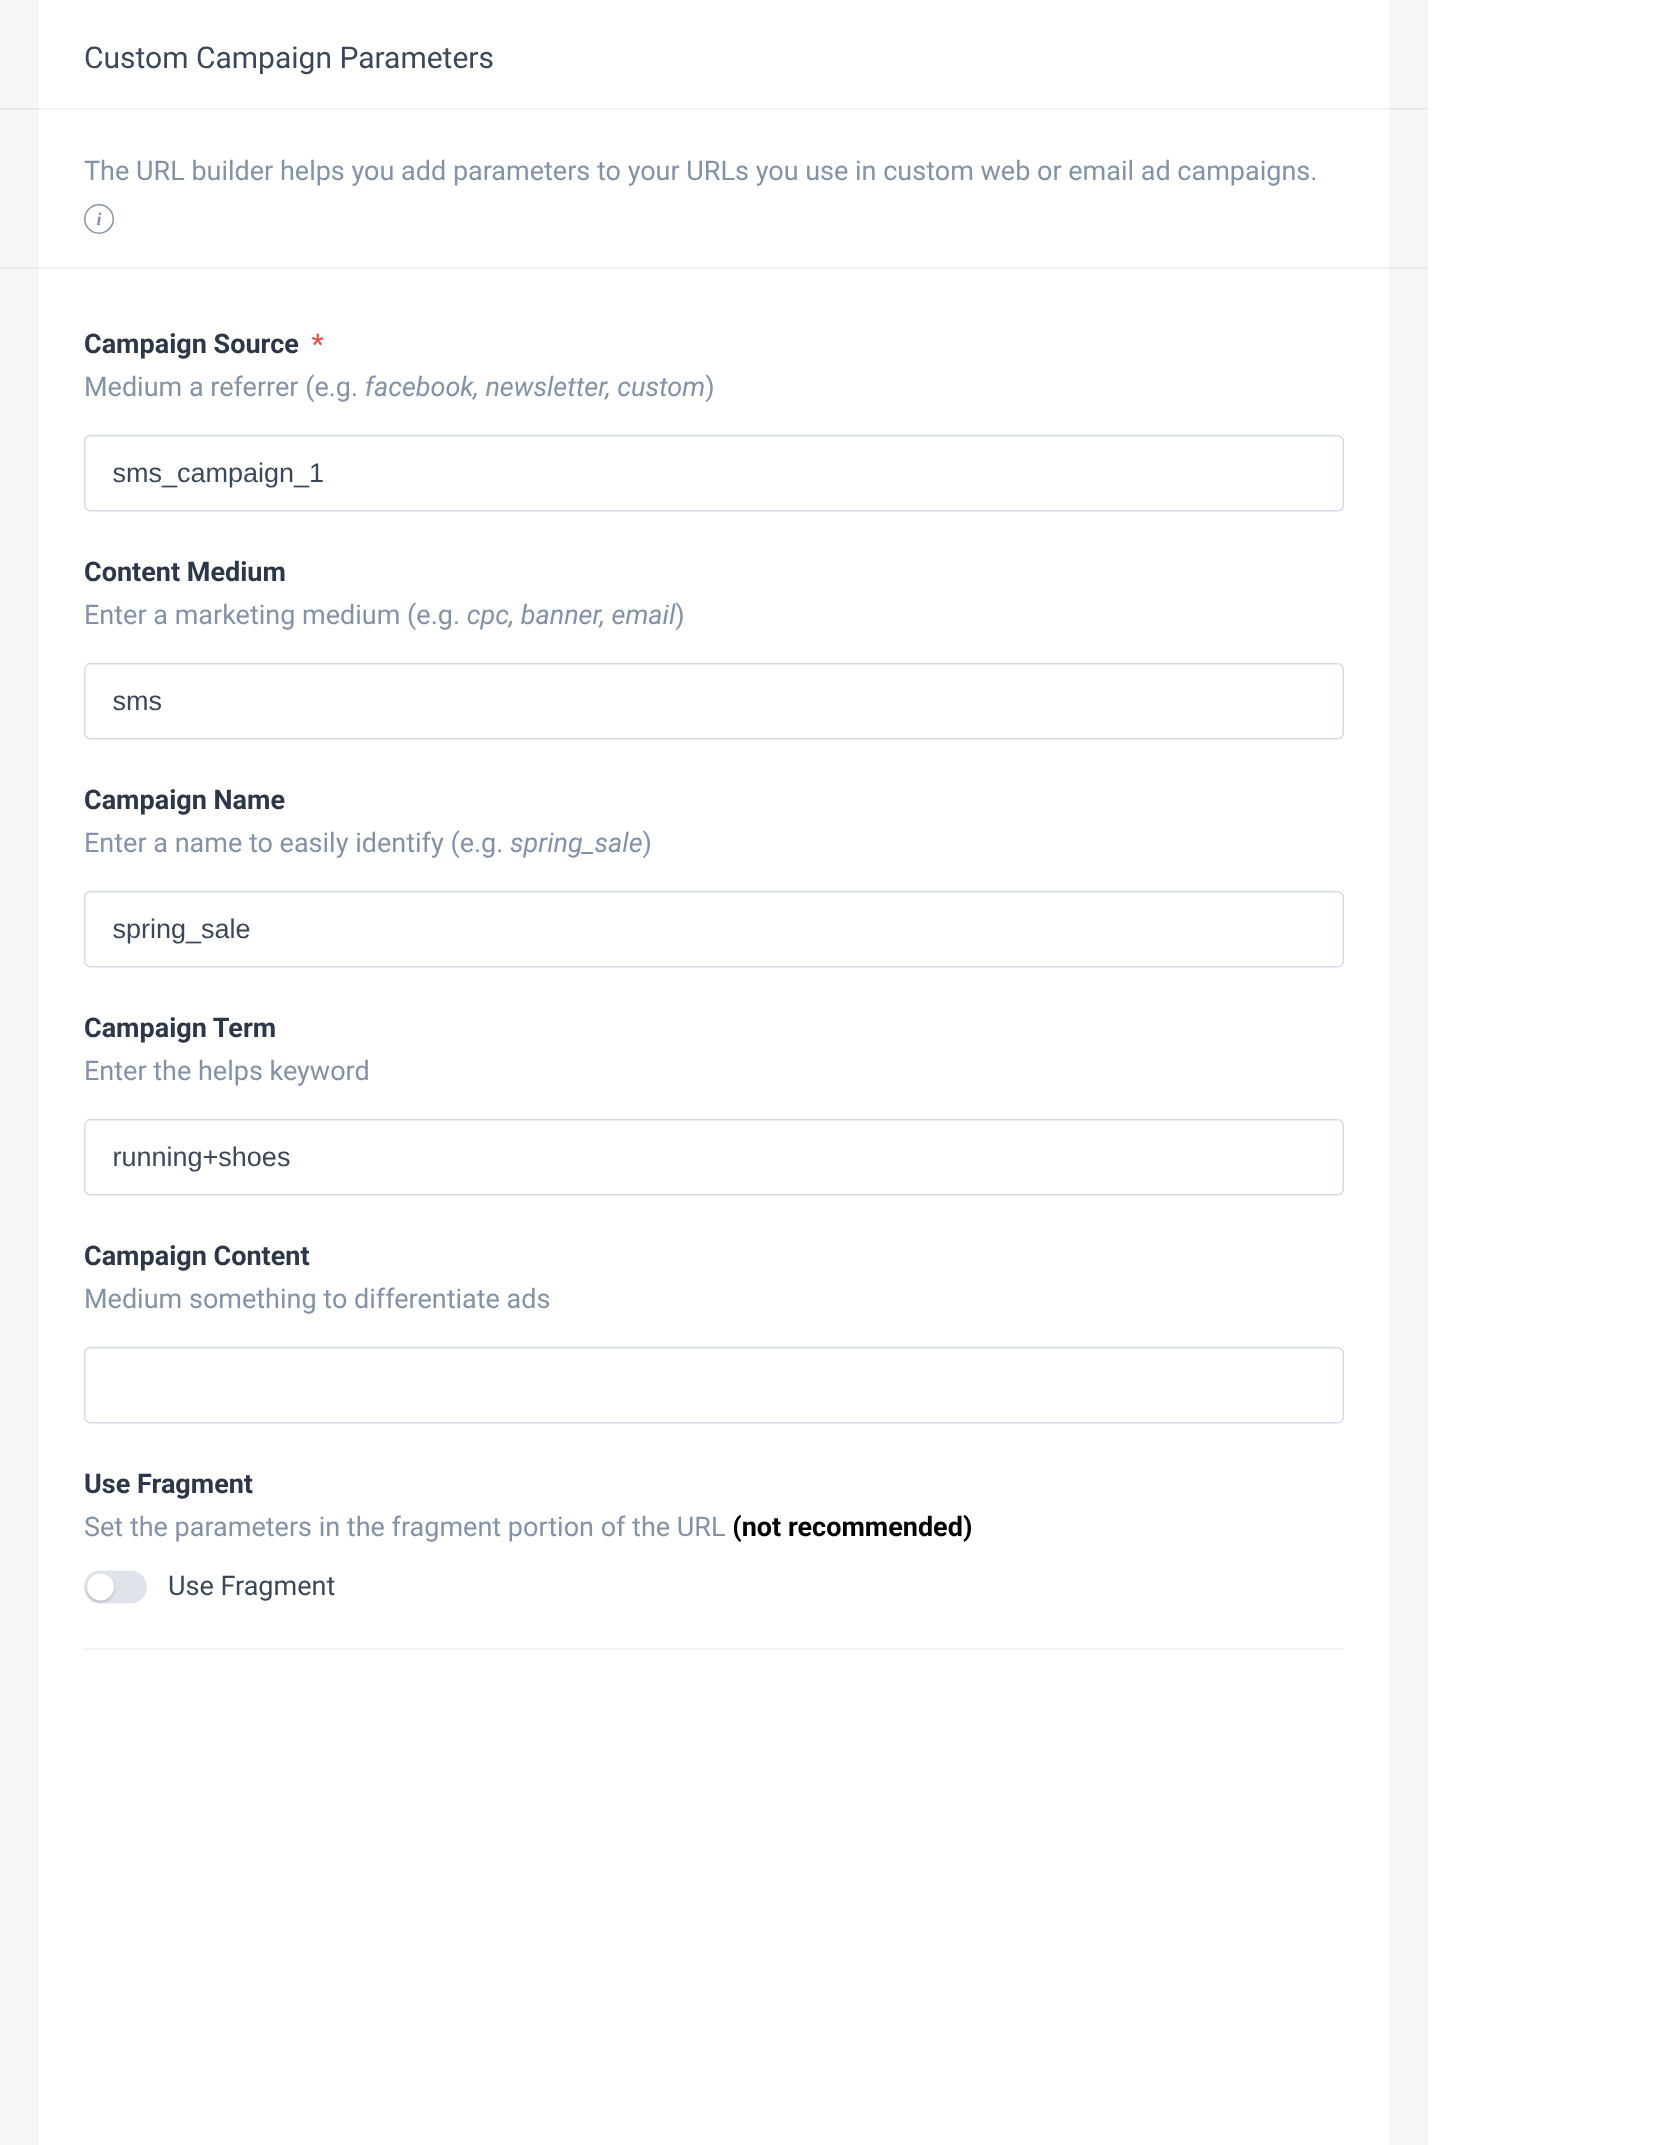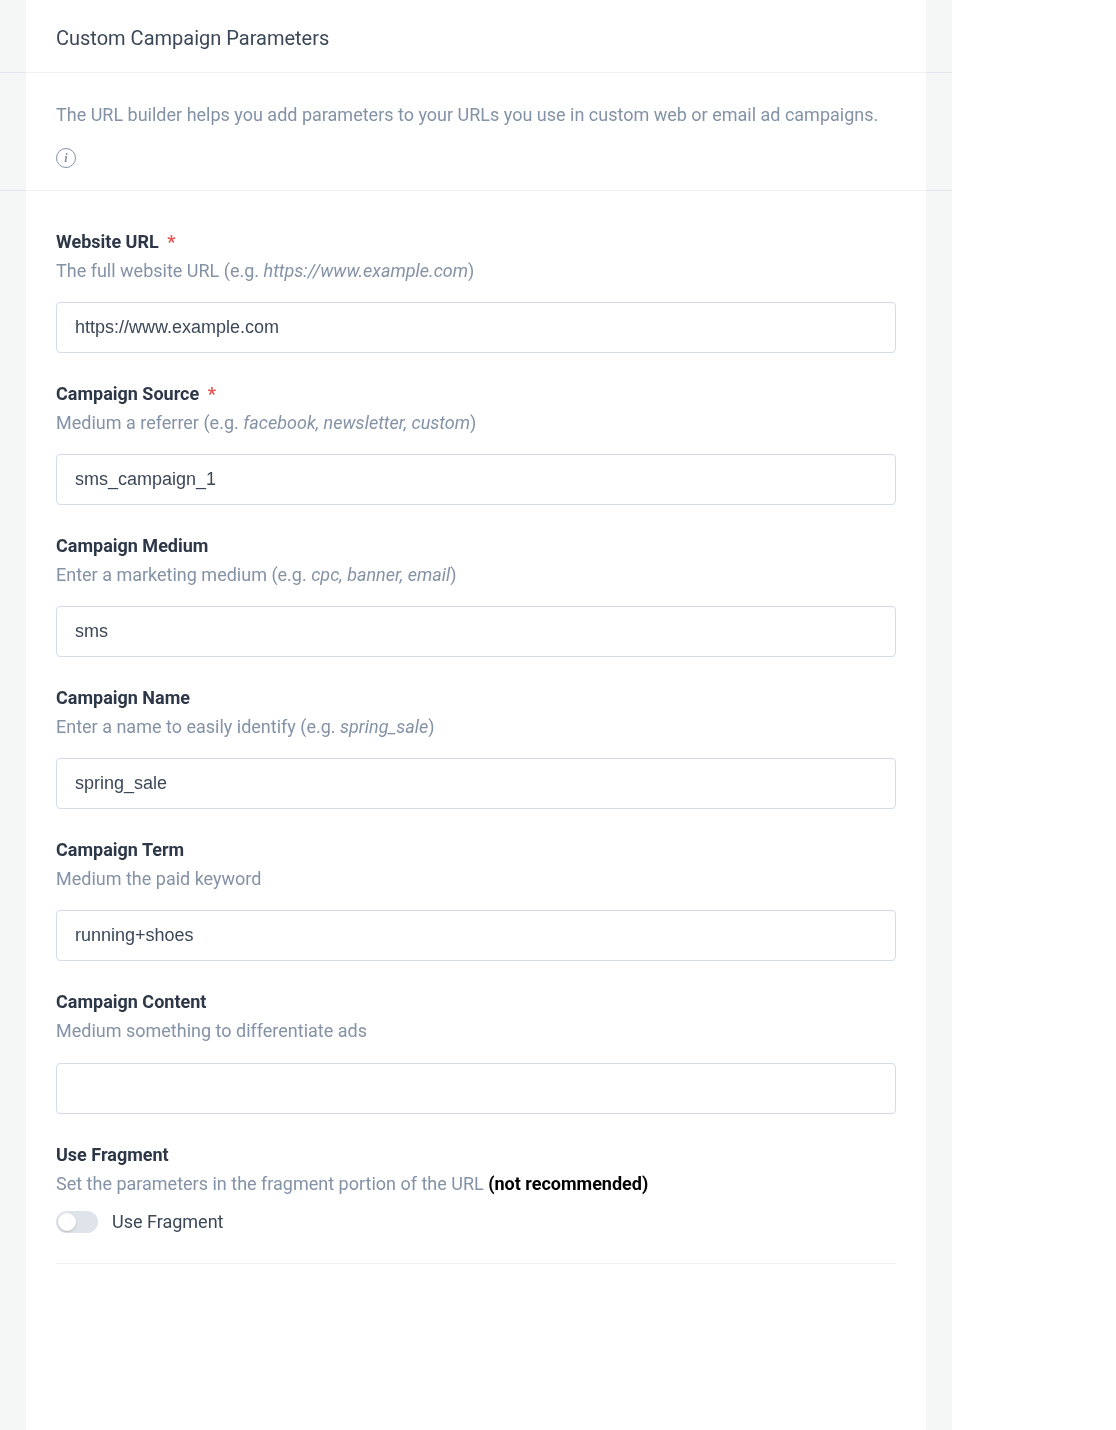--- a/index.html
+++ b/index.html
@@ -39,21 +39,21 @@
   .intro {
     padding: 28px 56px 22px 56px;
     border-bottom: 1px solid #eef0f4;
     color: #8492a6;
     font-size: 18px;
     line-height: 1.5;
   }
   .intro-row {
     display: flex;
     align-items: center;
-    gap: 20px;
+    gap: 8px;
     flex-wrap: wrap;
   }
 
   .info-icon {
     display: inline-flex;
     align-items: center;
     justify-content: center;
     width: 18px;
     height: 18px;
     border: 1.5px solid #8492a6;
@@ -165,45 +165,35 @@
 
   <div class="intro">
     <div class="intro-row">
       <span>The URL builder helps you add parameters to your URLs you use in custom web or email ad campaigns.</span>
       <span class="info-icon" title="info">i</span>
     </div>
   </div>
 
   <div class="fields">
 
-    <div class="field">
-      <div class="field-label">
-        <span>Website URL</span>
-        <span class="required-star">*</span>
-      </div>
-      <div class="field-help">
-        <span>The full website URL (e.g. </span><em class="ex">https://www.example.com</em><span>)</span>
-      </div>
-      <input type="text" class="text-input" value="https://www.example.com" style="">
-    </div>
 
     <div class="field">
       <div class="field-label">
         <span>Campaign Source</span>
         <span class="required-star">*</span>
       </div>
       <div class="field-help">
         <span>Medium a referrer (e.g. </span><em class="ex">facebook, newsletter, custom</em><span>)</span>
       </div>
       <input type="text" class="text-input" value="sms_campaign_1" style="">
     </div>
 
     <div class="field">
       <div class="field-label">
-        <span>Campaign Medium</span>
+        <span>Content Medium</span>
       </div>
       <div class="field-help">
         <span>Enter a marketing medium (e.g. </span><em class="ex">cpc, banner, email</em><span>)</span>
       </div>
       <input type="text" class="text-input" value="sms" style="">
     </div>
 
     <div class="field">
       <div class="field-label">
         <span>Campaign Name</span>
@@ -212,21 +202,21 @@
         <span>Enter a name to easily identify (e.g. </span><em class="ex">spring_sale</em><span>)</span>
       </div>
       <input type="text" class="text-input" value="spring_sale" style="">
     </div>
 
     <div class="field">
       <div class="field-label">
         <span>Campaign Term</span>
       </div>
       <div class="field-help">
-        <span>Medium the paid keyword</span>
+        <span>Enter the helps keyword</span>
       </div>
       <input type="text" class="text-input" value="running+shoes" style="">
     </div>
 
     <div class="field">
       <div class="field-label">
         <span>Campaign Content</span>
       </div>
       <div class="field-help">
         <span>Medium something to differentiate ads</span>

